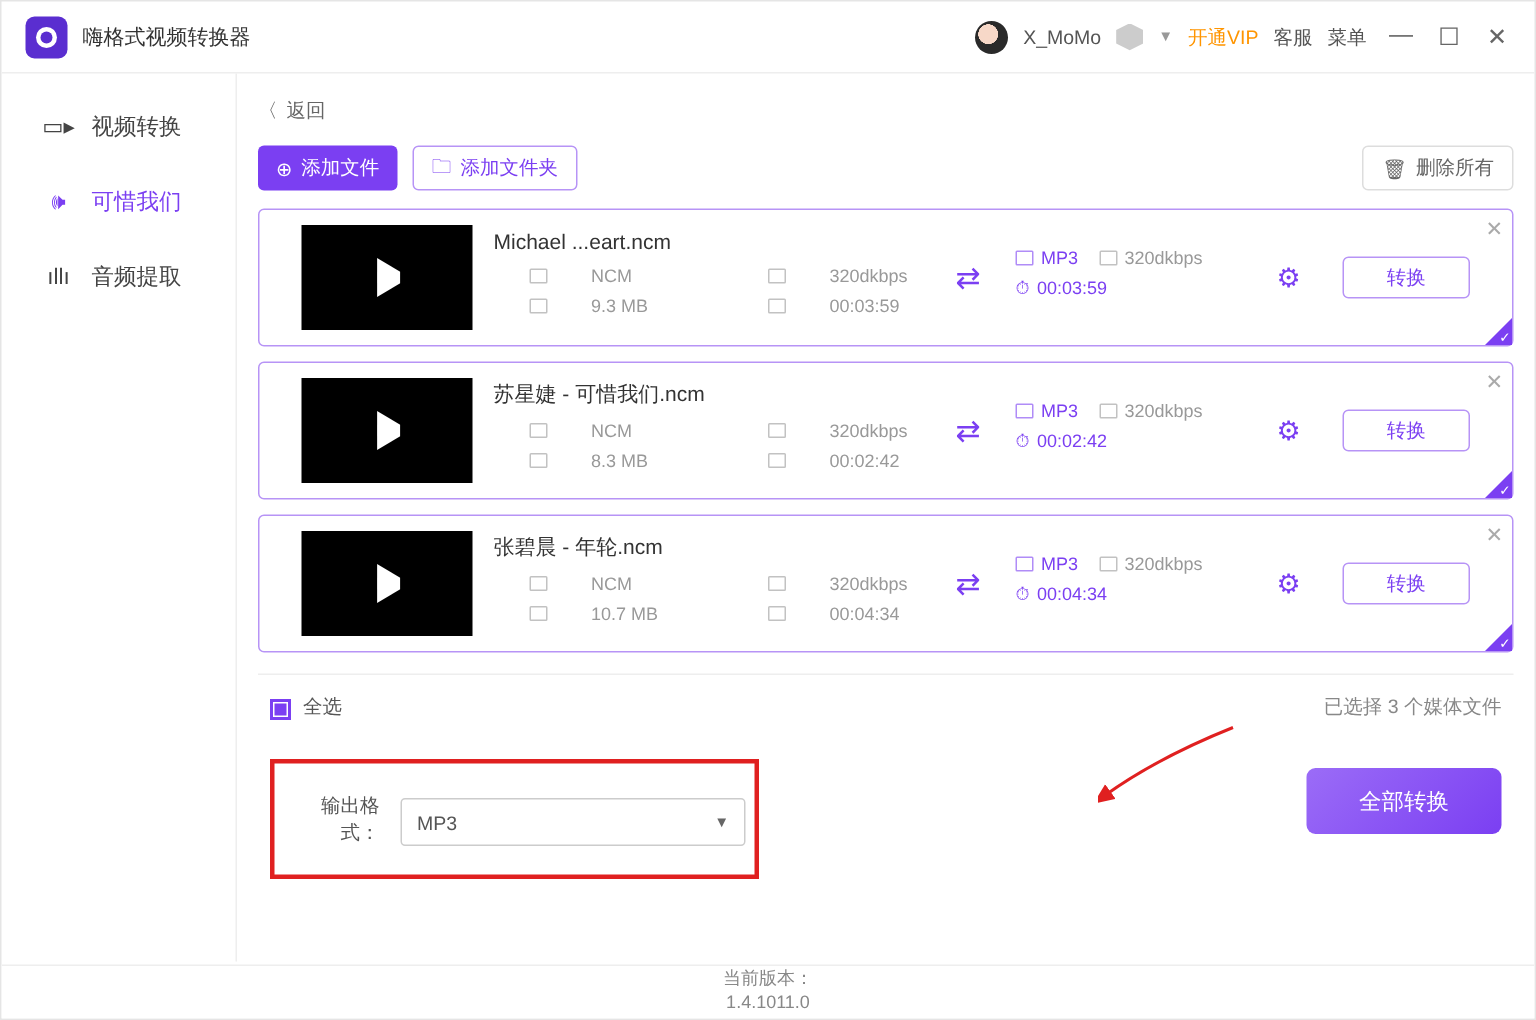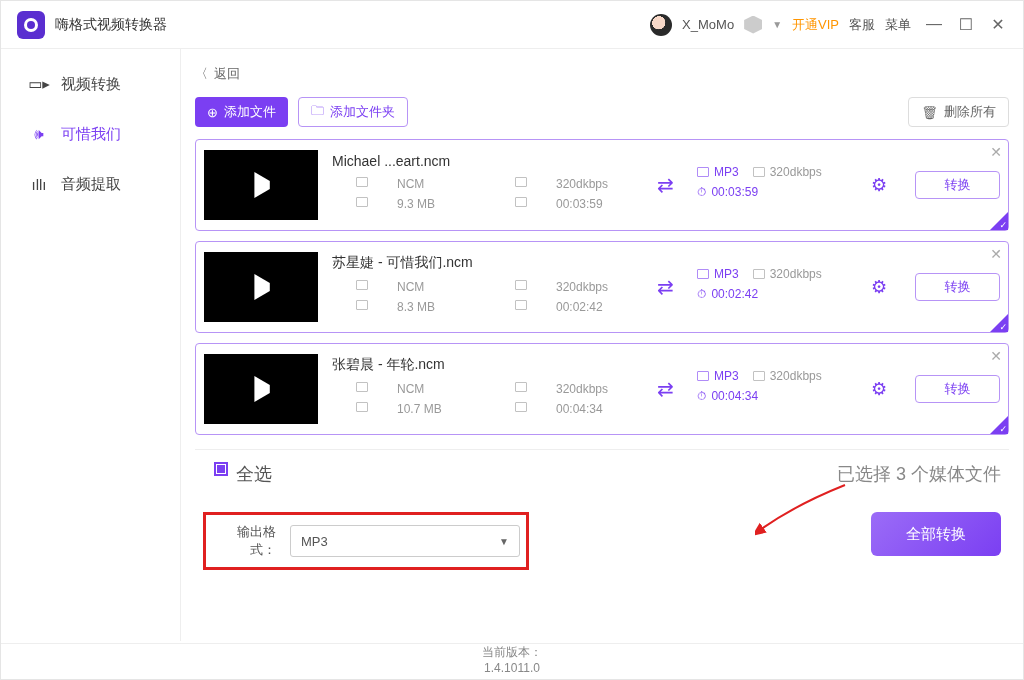--- a/index.html
+++ b/index.html
@@ -31,47 +31,47 @@
   .back-row { height: 30px; display: flex; align-items: center; font-size: 13px; color: #666; gap: 6px; cursor: pointer; }
   .action-row { height: 38px; display: flex; align-items: center; gap: 10px; margin-top: 4px; }
   .btn { height: 30px; display: inline-flex; align-items: center; justify-content: center; border-radius: 4px; font-size: 13px; padding: 0 12px; cursor: pointer; gap: 6px; }
   .btn-primary { background: #7b3ff2; color: #fff; border: none; }
   .btn-outline { background: #fff; border: 1px solid #b794f6; color: #7b3ff2; }
   .btn-outline-gray { background: #fff; border: 1px solid #ccc; color: #666; }
   .btn-danger-outline { margin-left: auto; background: #fff; border: 1px solid #ddd; color: #666; }
   
   
   .file-list { margin-top: 8px; }
-  .file-card { border: 1px solid #b794f6; border-radius: 4px; margin-bottom: 10px; padding: 10px 8px; display: flex; align-items: center; gap: 14px; position: relative; }
+  .file-card { border: 1px solid #b794f6; border-radius: 4px; margin-bottom: 10px; padding: 10px 28px; display: flex; align-items: center; gap: 14px; position: relative; }
   .thumb { width: 114px; height: 70px; background: #000; display: flex; align-items: center; justify-content: center; flex-shrink: 0; }
   .thumb-play { width: 22px; height: 26px; background: #fff; clip-path: polygon(20% 0,20% 100%,90% 65%,90% 35%); }
   .file-info { flex: 1; min-width: 0; }
   .file-name { font-size: 14px; color: #333; margin-bottom: 8px; }
   .file-meta { display: flex; gap: 24px; font-size: 12px; color: #999; margin-bottom: 6px; }
-  .file-meta span { display: inline-flex; gap: 5px; min-width: 70px; margin-left: 24px; }
+  .file-meta span { display: inline-flex; align-items: center; gap: 5px; min-width: 70px; margin-left: 24px; }
   .shuffle { width: 26px; color: #7b3ff2; font-size: 20px; }
   .out-info { width: 160px; font-size: 12px; color: #999; }
   .out-info div { display: flex; gap: 14px; margin-bottom: 6px; }
   .out-info span { display: inline-flex; align-items: center; gap: 5px; }
   .gear { color: #7b3ff2; font-size: 18px; width: 30px; }
   .convert-btn { border: 1px solid #b794f6; color: #7b3ff2; background: #fff; border-radius: 4px; height: 28px; width: 85px; font-size: 13px; cursor: pointer; }
   .close-x { position: absolute; top: 4px; right: 6px; font-size: 14px; color: #aaa; cursor: pointer; }
   .corner-check { position: absolute; bottom: 0; right: 0; width: 0; height: 0; border-left: 18px solid transparent; border-bottom: 18px solid #7b3ff2; }
   .corner-check::after { content: "✓"; position: absolute; bottom: -18px; right: 1px; font-size: 9px; color: #fff; }
   
   
   .bottom-panel { margin-top: 4px; border-top: 1px solid #eee; padding: 12px 8px 0 8px; position: relative; }
-  .select-row { display: flex; align-items: flex-start; font-size: 18px; color: #555; gap: 8px; margin-left: 11px; }
+  .select-row { display: flex; align-items: flex-end; font-size: 13px; color: #555; gap: 8px; }
   .checkbox { width: 14px; height: 14px; border: 2px solid #7b3ff2; display: inline-flex; align-items: center; justify-content: center; }
   .checkbox.checked::after { content: ""; width: 8px; height: 8px; background: #7b3ff2; }
   .selected-count { margin-left: auto; color: #888; }
   .format-row { display: flex; align-items: center; gap: 14px; margin-top: 26px; font-size: 13px; color: #555; }
   .format-label { width: 64px; text-align: right; }
   .format-select { width: 230px; height: 32px; border: 1px solid #ccc; border-radius: 3px; padding: 0 10px; display: flex; align-items: center; justify-content: space-between; font-size: 13px; background: #fff; }
-  .highlight-box { border: 3px solid #e02020; padding: 8px 6px; display: inline-flex; align-items: center; gap: 14px; }
+  .highlight-box { border: 3px solid #e02020; padding: 19px 6px; display: inline-flex; align-items: flex-end; gap: 14px; }
   .arrow-svg { position: absolute; left: 560px; top: 30px; }
   .convert-all { position: absolute; right: 8px; top: 62px; width: 130px; height: 44px; background: linear-gradient(135deg,#9b6cf7,#7b3ff2); color: #fff; border: none; border-radius: 6px; font-size: 15px; cursor: pointer; }
   .path-row { display: flex; align-items: center; gap: 14px; margin-top: 16px; font-size: 13px; color: #555; }
   .path-input { width: 270px; height: 28px; border: 1px solid #ccc; padding: 0 8px; font-size: 12px; border-radius: 3px; }
   
   
   .footer { position: absolute; bottom: 0; left: 0; right: 0; height: 36px; display: flex; align-items: center; padding: 0 18px; font-size: 12px; color: #888; border-top: 1px solid #eee; background: #fff; flex-direction: column; }
   
   .mini-icon { display: inline-block; width: 12px; height: 10px; border: 1px solid currentColor; border-radius: 1px; opacity: 0.6; }
 </style>

